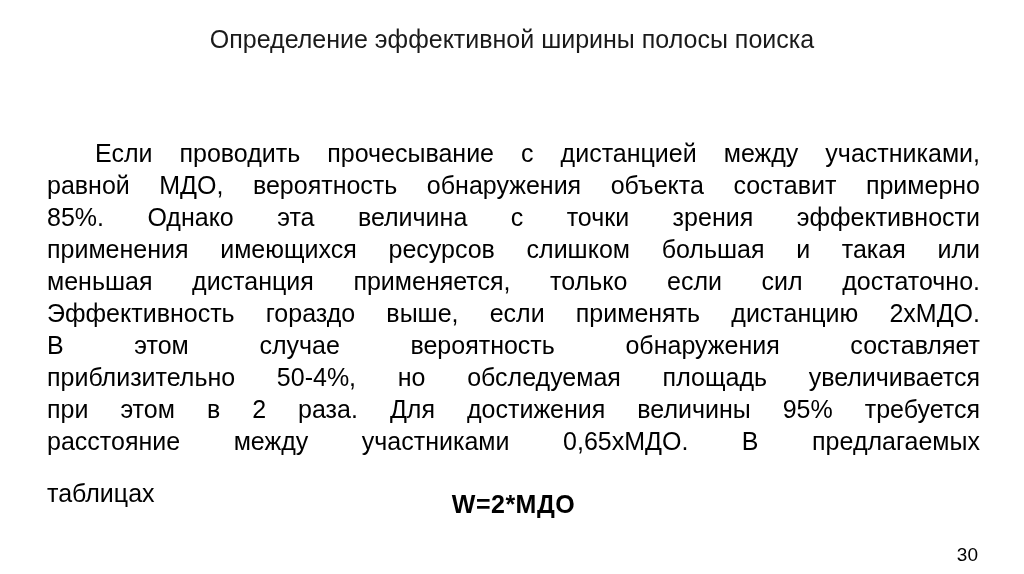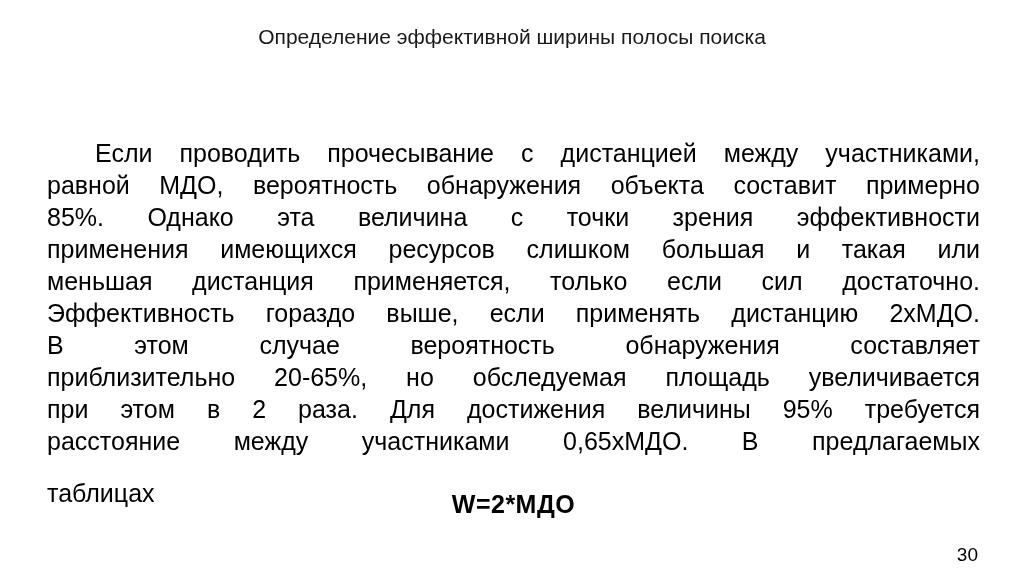--- a/index.html
+++ b/index.html
@@ -15,21 +15,21 @@
     color: #000000;
     font-family: "Liberation Sans", sans-serif;
     overflow: hidden;
   }
   .slide-title {
     position: absolute;
     top: 25px;
     left: 0;
     width: 100%;
     text-align: center;
-    font-size: 21px;
+    font-size: 25px;
     font-weight: 400;
     color: #1a1a1a;
   }
   .body-paragraph {
     position: absolute;
     top: 137px;
     left: 47px;
     width: 933px;
     font-size: 25px;
     line-height: 32px;
@@ -73,21 +73,21 @@
   <div class="slide-title">Определение эффективной ширины полосы поиска</div>
 
   <div class="body-paragraph">
       <div class="line first">Если проводить прочесывание с дистанцией между участниками,</div>
       <div class="line">равной МДО, вероятность обнаружения объекта составит примерно</div>
       <div class="line">85%. Однако эта величина с точки зрения эффективности</div>
       <div class="line">применения имеющихся ресурсов слишком большая и такая или</div>
       <div class="line">меньшая дистанция применяется, только если сил достаточно.</div>
       <div class="line">Эффективность гораздо выше, если применять дистанцию 2хМДО.</div>
       <div class="line">В этом случае вероятность обнаружения составляет</div>
-      <div class="line">приблизительно 20-65%, но обследуемая площадь увеличивается</div>
+      <div class="line">приблизительно 50-4%, но обследуемая площадь увеличивается</div>
       <div class="line">при этом в 2 раза. Для достижения величины 95% требуется</div>
       <div class="line">расстояние между участниками 0,65хМДО. В предлагаемых</div>
       <div class="line last">таблицах</div>
     </div>
 
   <div class="formula">W=2*МДО</div>
 
   <div class="page-number">30</div>
 </div>
 

